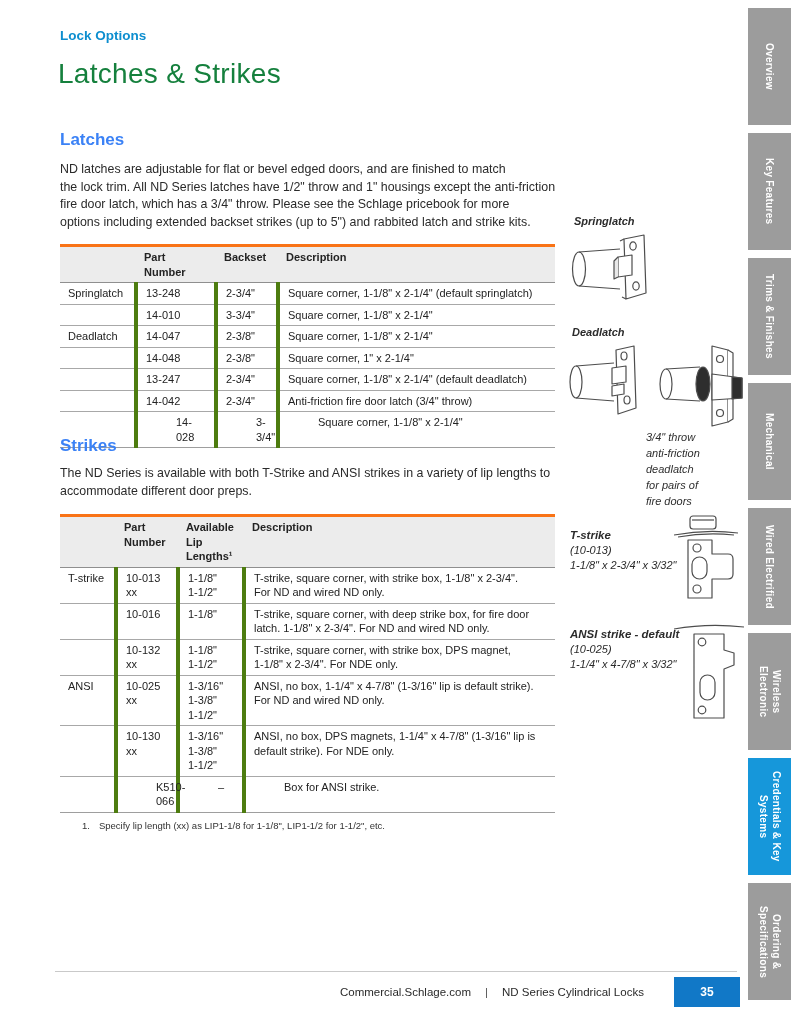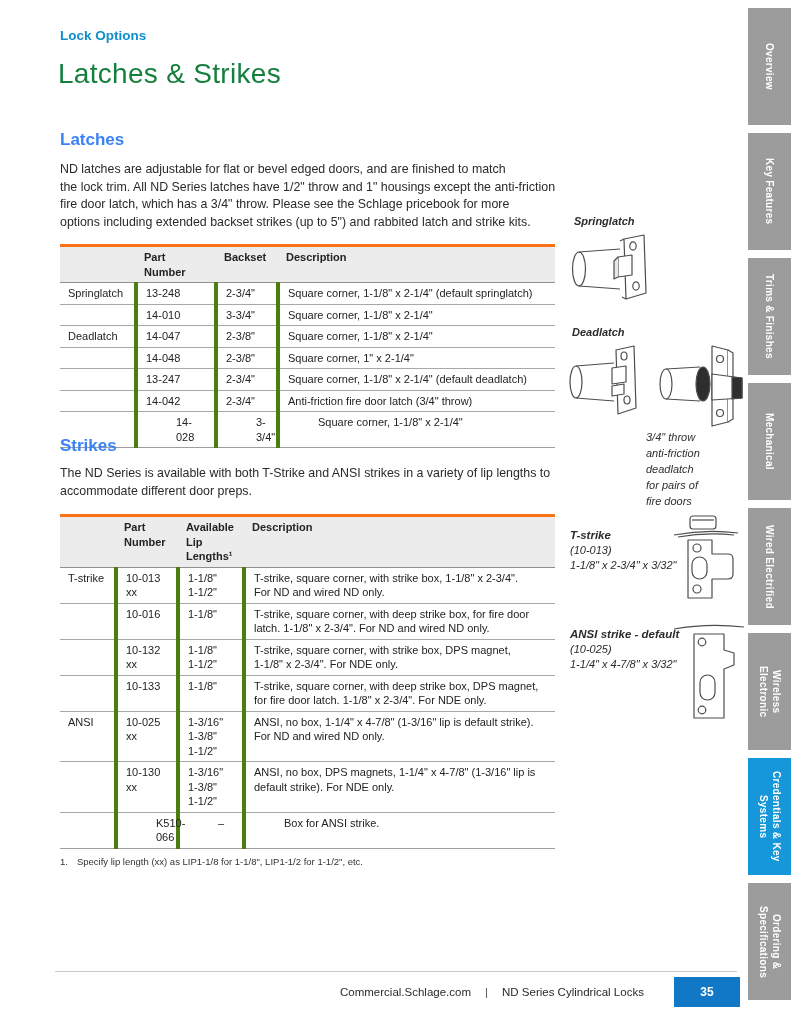--- a/index.html
+++ b/index.html
@@ -21,21 +21,21 @@
 
   table { border-collapse:collapse; width:495px; font-size:11px; color:#232323; table-layout:fixed; }
   th, td { padding:3px 8px; text-align:left; vertical-align:top; line-height:1.32; }
   thead th { background:#ececec; font-weight:700; border-top:3px solid #f97316; border-bottom:1px solid #8f8f8f; white-space:pre-line; }
   tbody td { border-top:1px solid #a8a8a8; }
   tbody tr:last-child td { border-bottom:1px solid #9e9e9e;padding-left:38px; }
   tbody td + td { border-left:4px solid #4d7c0f; }
   td.pre, th.pre { white-space:pre-line;margin-left:22px; }
   .tbl-latches { left:60px; top:244px; }
   .tbl-strikes { left:60px; top:514px; }
-  .footnote { margin-top:7px; font-size:9.5px; color:#333; }
+  .footnote { margin-top:7px; font-size:9.5px; color:#333;margin-left:22px; }
   .footnote .fn-num { margin-right:9px; }
 
   
   .fig-label { font-size:11px; font-weight:700; font-style:italic; color:#2b2b2b; }
   .fig-caption { font-size:11px; font-style:italic; color:#2e2e2e; line-height:1.45; white-space:pre-line; }
   .strike-cap { font-style:italic; color:#2b2b2b; font-size:11px; line-height:1.4; }
   .strike-cap .cap-name { font-weight:700; font-size:11.5px; }
   svg { display:block; }
 
   
@@ -161,27 +161,20 @@
           <td class="pre">T-strike, square corner, with deep strike box, for fire door
 latch. 1-1/8" x 2-3/4". For ND and wired ND only.</td>
         </tr>
       <tr>
           <td></td>
           <td>10-132 xx</td>
           <td class="pre">1-1/8"
 1-1/2"</td>
           <td class="pre">T-strike, square corner, with strike box, DPS magnet,
 1-1/8" x 2-3/4". For NDE only.</td>
-        </tr>
-      <tr>
-          <td></td>
-          <td>10-133</td>
-          <td class="pre">1-1/8"</td>
-          <td class="pre">T-strike, square corner, with deep strike box, DPS magnet,
-for fire door latch. 1-1/8" x 2-3/4". For NDE only.</td>
         </tr>
       <tr>
           <td>ANSI</td>
           <td>10-025 xx</td>
           <td class="pre">1-3/16"
 1-3/8"
 1-1/2"</td>
           <td class="pre">ANSI, no box, 1-1/4" x 4-7/8" (1-3/16" lip is default strike).
 For ND and wired ND only.</td>
         </tr>

